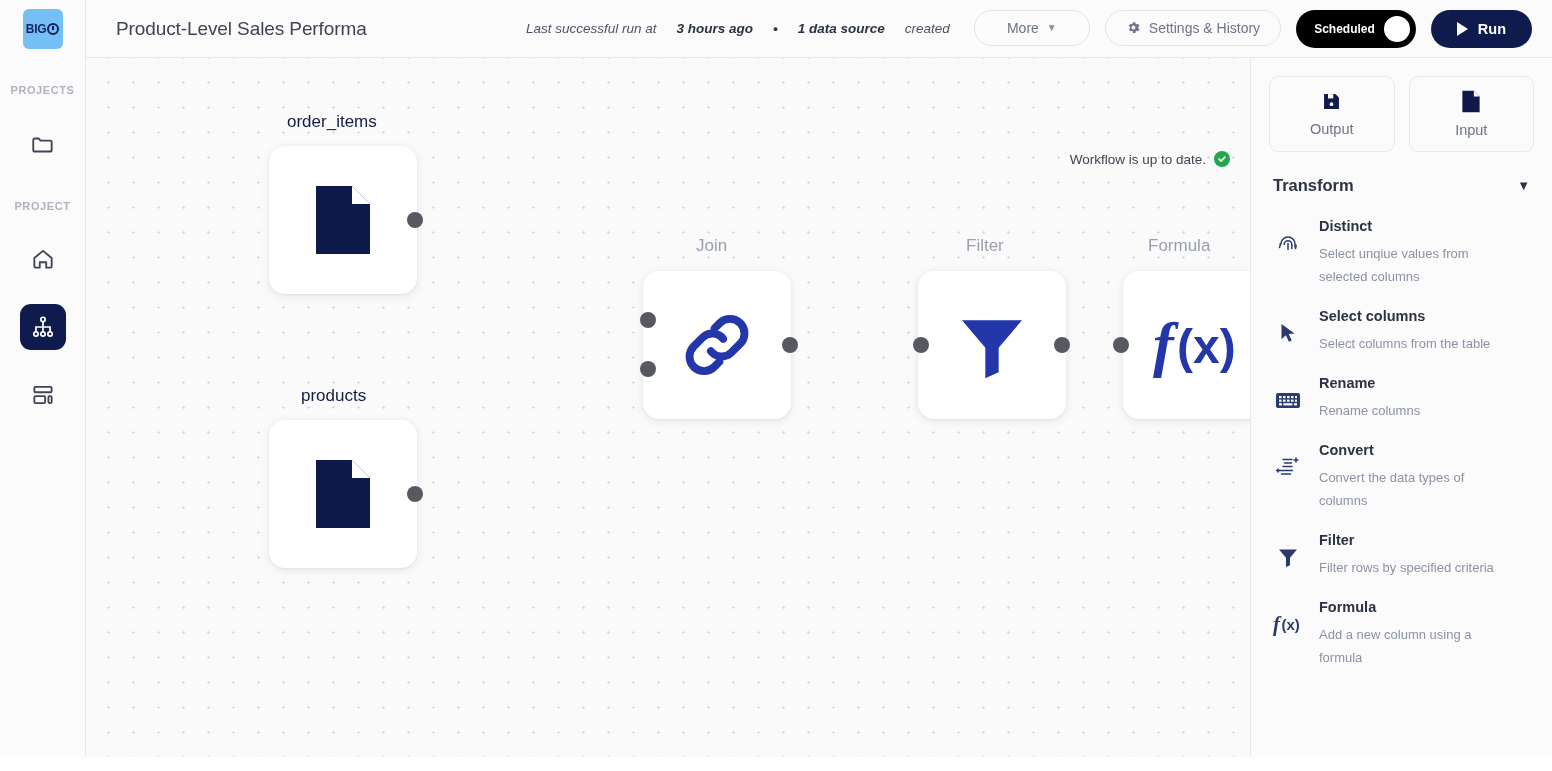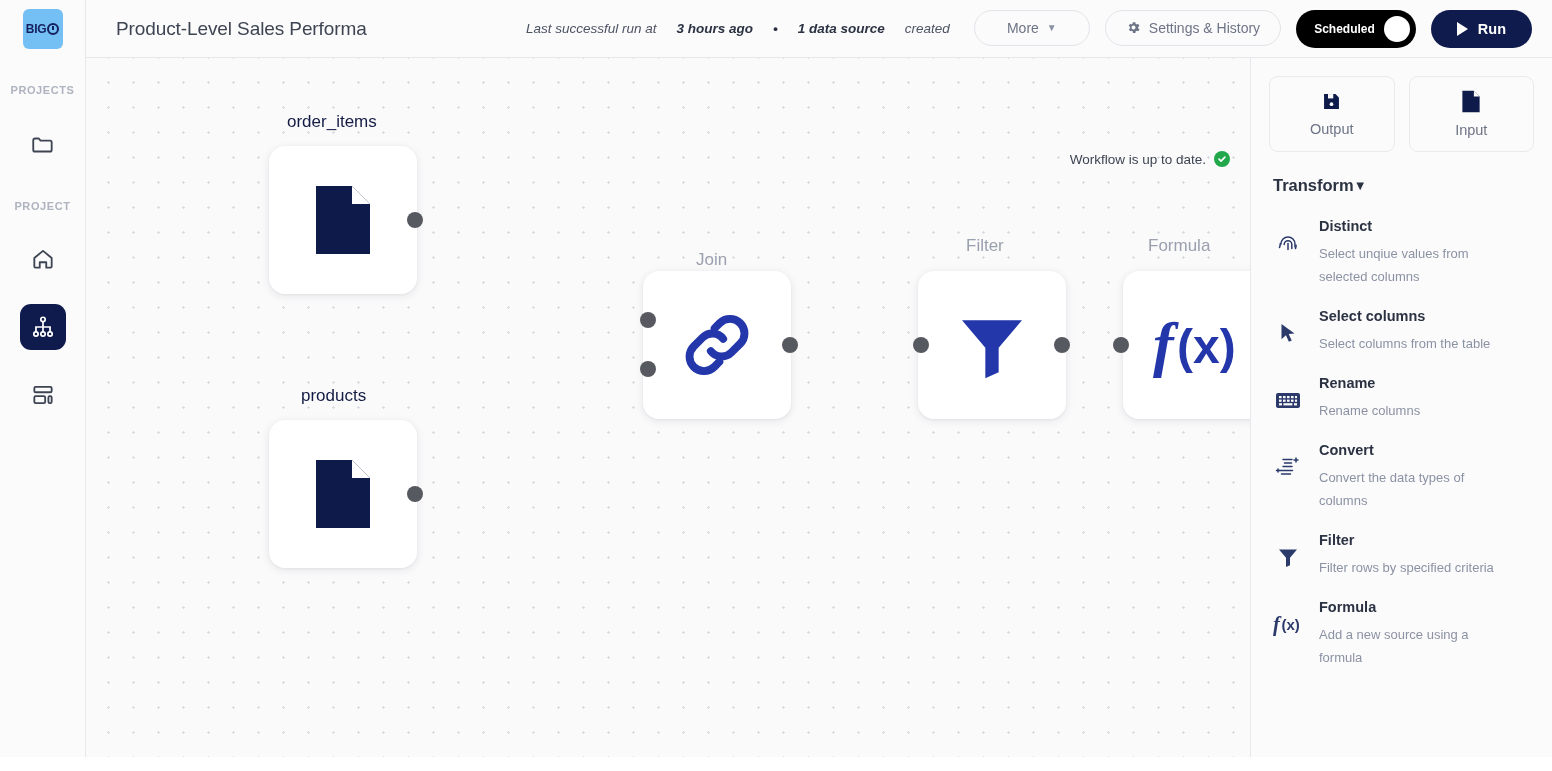--- a/index.html
+++ b/index.html
@@ -153,21 +153,21 @@
   }
   .io-row { display: flex; gap: 14px; padding: 18px 18px 8px 18px; }
   .io-card {
     flex: 1; height: 76px; border: 1px solid #e9eaee; border-radius: 9px;
     background: #fbfbfc; display: flex; flex-direction: column;
     align-items: center; justify-content: center; gap: 9px; cursor: pointer;
   }
   .io-card span { font-size: 14.5px; color: #6d7485; }
 
   .panel-section {
-    display: flex; align-items: center; 
+    display: flex; align-items: center; justify-content: space-between;
     padding: 16px 22px 8px 22px; cursor: pointer;
   }
   .panel-section h3 { font-size: 16.5px; color: #2b3242; font-weight: bold; }
   .chev-big { color: #2b3242; font-size: 13px; }
 
   .tlist { padding: 4px 0 0 0; overflow: hidden; }
   .titem {
     display: flex; gap: 16px; padding: 9px 18px 9px 22px;
     cursor: pointer; align-items: flex-start;
   }
@@ -294,21 +294,21 @@
       </div>
 
       <div class="node-label src" style="left:215px; top:328px;">products</div>
       <div class="node" style="left:183px; top:362px;">
         <svg width="62" height="72" viewBox="0 0 62 72">
           <path d="M4 2h36l18 18v50H4z" fill="#0e1a49"></path>
           <path d="M40 2l18 18H40z" fill="#ffffff"></path>
         </svg>
       </div>
 
-      <div class="node-label op" style="left:610px; top:192px;">Join</div>
+      <div class="node-label op" style="left:610px; top:178px;">Join</div>
       <div class="node" style="left:557px; top:213px;">
         <svg width="82" height="82" viewBox="0 0 24 24" fill="none" stroke="#2337ab" stroke-width="2.3" stroke-linecap="round">
           <path d="M10.2 13.8a4 4 0 006 .4l2.6-2.6a4.2 4.2 0 00-6-6l-1.5 1.5"></path>
           <path d="M13.8 10.2a4 4 0 00-6-.4l-2.6 2.6a4.2 4.2 0 006 6l1.5-1.5"></path>
         </svg>
       </div>
 
       <div class="node-label op" style="left:880px; top:178px;">Filter</div>
       <div class="node" style="left:832px; top:213px;">
         <svg width="80" height="80" viewBox="0 0 24 24">
@@ -443,21 +443,21 @@
 
         <div class="titem">
           <div class="titem-ico">
             <svg width="32" height="26" viewBox="0 0 32 26">
               <text x="0" y="20" font-family="'Liberation Serif', serif" font-size="22" font-weight="bold" font-style="italic" fill="#2b3a6b">f</text>
               <text x="9" y="19" font-family="'Liberation Sans', sans-serif" font-size="16" font-weight="bold" fill="#2b3a6b">(x)</text>
             </svg>
           </div>
           <div class="titem-txt">
             <div class="titem-title">Formula</div>
-            <div class="titem-desc">Add a new source using a formula</div>
+            <div class="titem-desc">Add a new column using a formula</div>
           </div>
         </div>
 
       </div>
     </div>
 
   </div>
 </div>
 
 </body></html>

